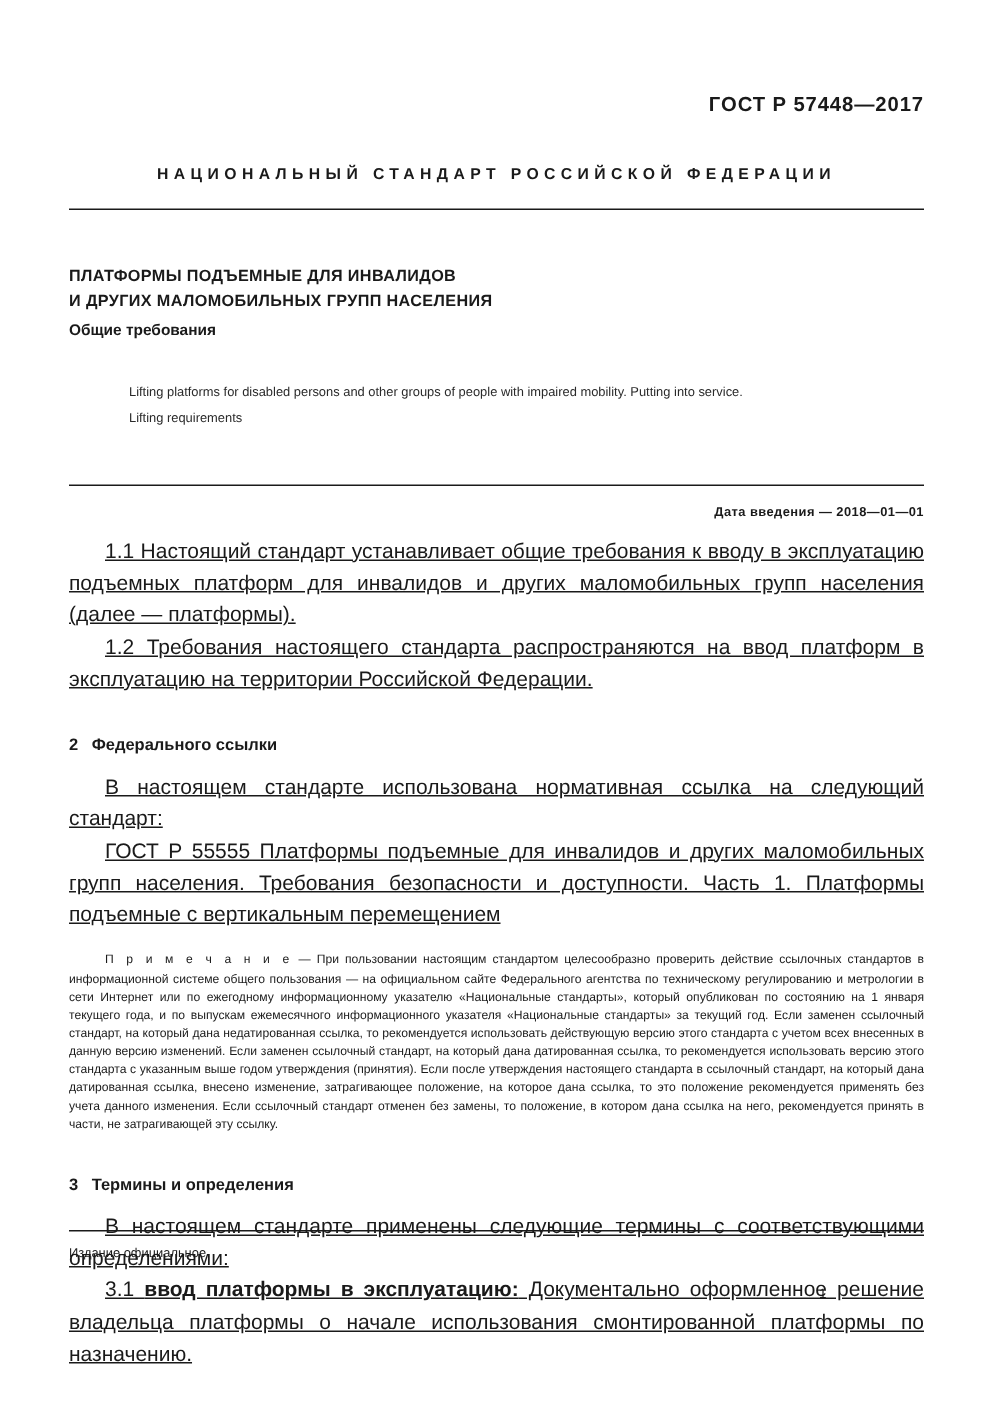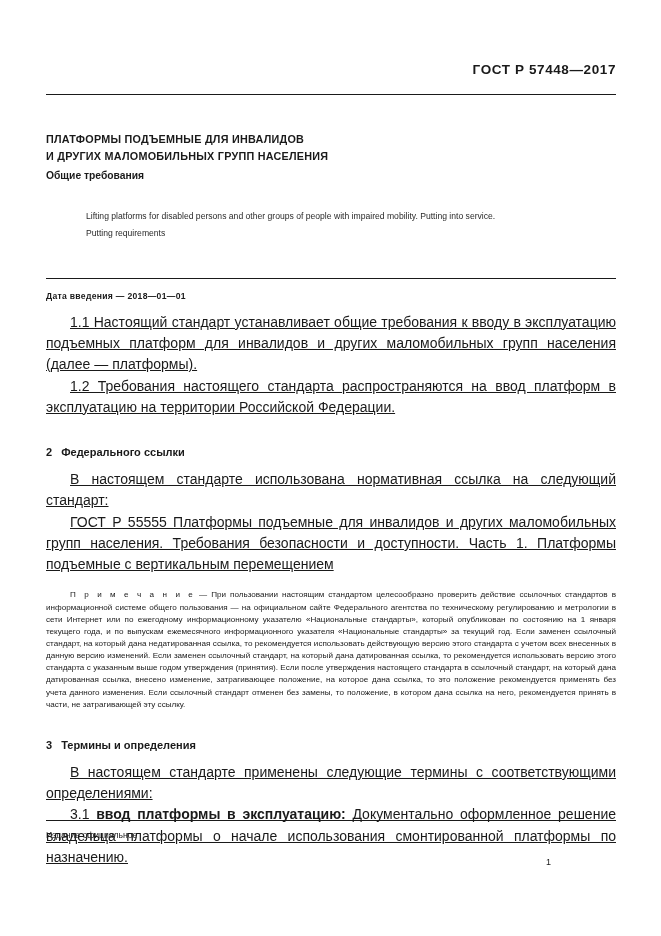--- a/index.html
+++ b/index.html
@@ -71,20 +71,21 @@
     font-size: 8.6px;
     color: #2a2a2a;
     line-height: 1.65;
     margin-top: 25px;
     padding: 0 40px;
   }
   .rule-mid {
     margin-top: 38px;
   }
   .date-line {
+    text-align: right;
     font-size: 8.6px;
     font-weight: bold;
     margin-top: 12px;
     letter-spacing: 0.3px;
   }
   h2.section {
     font-size: 11px;
     font-weight: bold;
     margin: 28px 0 0 0;
   }
@@ -138,29 +139,30 @@
   }
 </style>
 </head>
 <body>
 
 <div class="page">
   <div class="content">
 
     <div class="std-number">ГОСТ Р 57448—2017</div>
 
+    <div class="national-standard">НАЦИОНАЛЬНЫЙ СТАНДАРТ РОССИЙСКОЙ ФЕДЕРАЦИИ</div>
 
     <hr class="rule rule-top">
 
     <div class="title-block">
       <div class="title-main">ПЛАТФОРМЫ ПОДЪЕМНЫЕ ДЛЯ ИНВАЛИДОВ</div>
       <div class="title-main">И ДРУГИХ МАЛОМОБИЛЬНЫХ ГРУПП НАСЕЛЕНИЯ</div>
       <div class="title-sub" style="margin-top:4px">Общие требования</div>
       <div class="title-en">Lifting platforms for disabled persons and other groups of people with impaired mobility. Putting into service.</div>
-      <div class="title-en" style="margin-top:2px">Putting requirements</div>
+      <div class="title-en" style="margin-top:2px">Lifting requirements</div>
     </div>
 
     <hr class="rule rule-mid">
 
     <div class="date-line">Дата введения — 2018—01—01</div>
 
     <p class="para indent">1.1 Настоящий стандарт устанавливает общие требования к вводу в эксплуатацию подъемных платформ для инвалидов и других маломобильных групп населения (далее — платформы).</p>
     <p class="para indent" style="margin-top:0">1.2 Требования настоящего стандарта распространяются на ввод платформ в эксплуатацию на территории Российской Федерации.</p>
 
     <h2 class="section">

